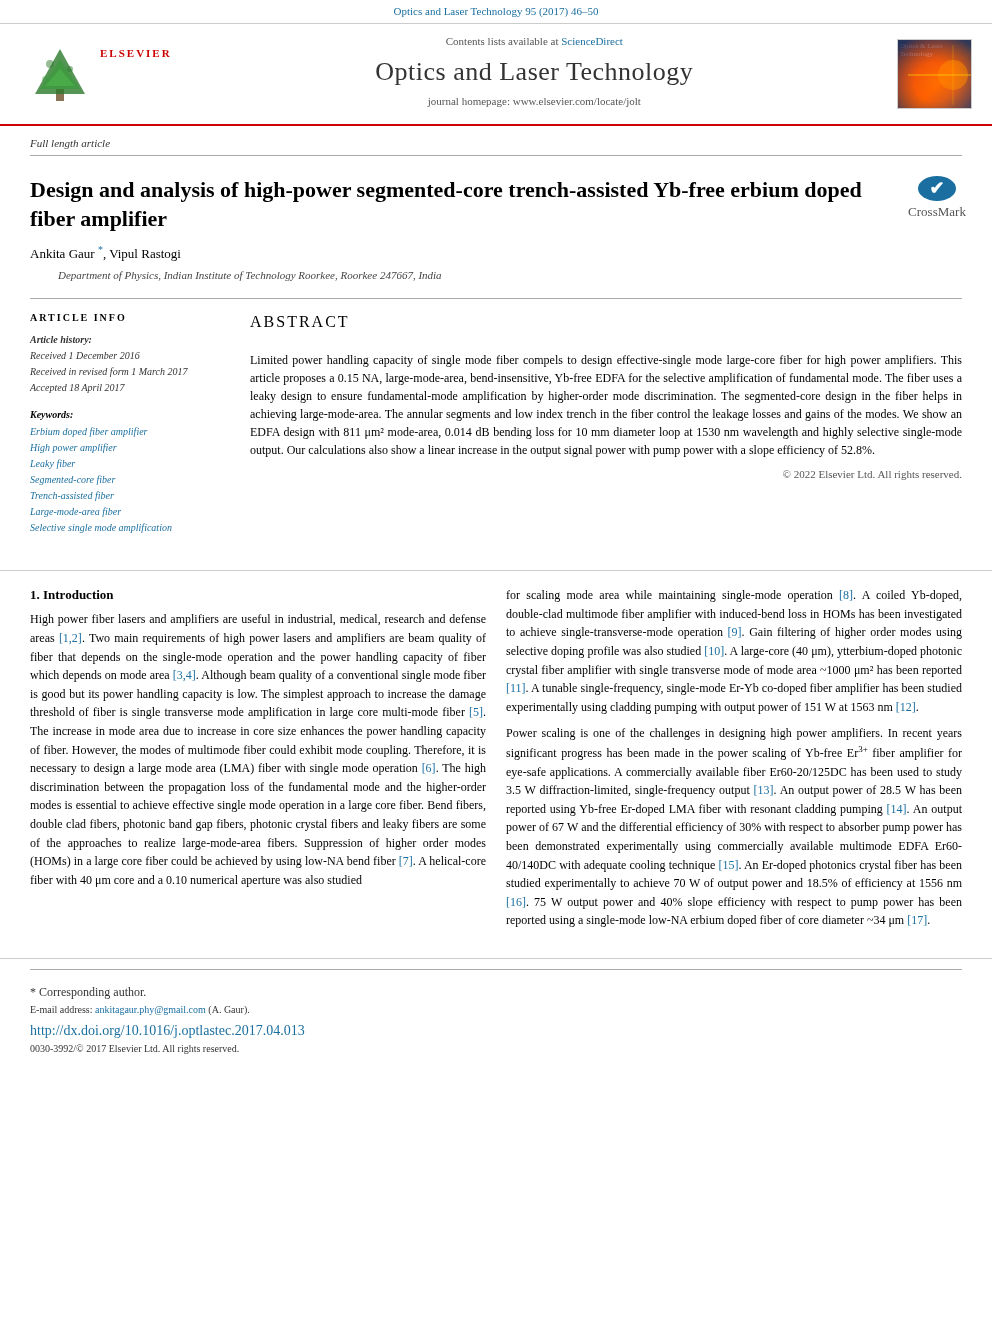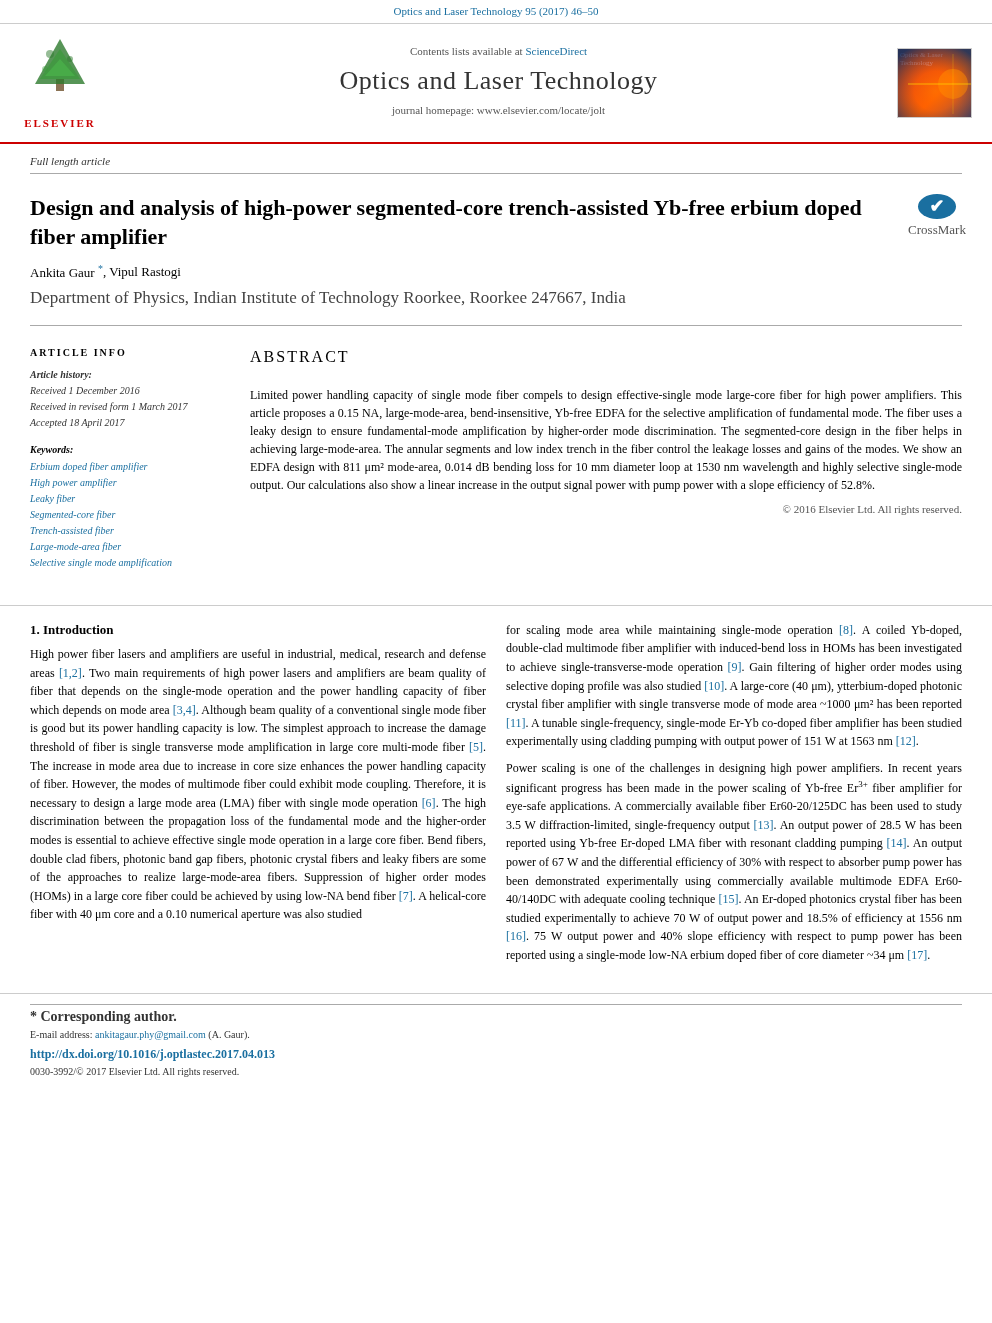--- a/index.html
+++ b/index.html
@@ -40,23 +40,21 @@
     }
     .journal-header-center .journal-title {
       font-size: 26px;
       font-weight: normal;
       color: #333;
       letter-spacing: 0.5px;
       margin: 4px 0;
     }
     .elsevier-logo {
       display: flex;
-      flex-direction: column;
-      align-items: center;
-      gap: 20px;
+      align-items: flex-start;
     }
     .elsevier-tree {
       width: 80px;
       height: 60px;
     }
     .elsevier-text {
       font-size: 11px;
       color: #c00;
       font-weight: bold;
       letter-spacing: 2px;
@@ -130,30 +128,32 @@
       font-size: 13px;
       margin-top: 10px;
       color: #000;
     }
     .authors .superscript {
       font-size: 10px;
       vertical-align: super;
       color: #1a6fa0;
     }
     .affiliation {
-      font-size: 17px;
+      font-size: 11px;
+      font-style: italic;
       color: #444;
       margin-top: 4px;
+      margin-left: 28px;
     }
     .two-col {
       display: flex;
       gap: 20px;
       margin-top: 15px;
       border-top: 1px solid #aaa;
-      padding-top: 20px;
+      padding-top: 12px;
     }
     .article-info {
       width: 200px;
       min-width: 200px;
     }
     .article-info-title {
       font-size: 10px;
       font-weight: bold;
       letter-spacing: 2px;
       color: #000;
@@ -244,30 +244,28 @@
       color: #1a6fa0;
       text-decoration: none;
     }
     .footer-area {
       padding: 10px 30px 5px 30px;
       border-top: 1px solid #ccc;
       margin-top: 20px;
     }
     .footnote-line {
       border-top: 1px solid #aaa;
-      padding-top: 2px;
+      padding-top: 14px;
+      font-size: 12px;
+      color: #333;
+    }
+    .footer-links {
       font-size: 14px;
-      color: #333;
-      font-weight: bold;
-    }
-    .footer-links {
-      font-size: 12px;
       color: #1a6fa0;
       margin-top: 4px;
-      font-weight: bold;
     }
     .footer-copyright {
       font-size: 10px;
       color: #333;
       margin-top: 2px;
     }
     sup { font-size: 9px; }
   </style>
 </head>
 <body>
@@ -365,21 +363,21 @@
         <span class="kw-item">Segmented-core fiber</span>
         <span class="kw-item">Trench-assisted fiber</span>
         <span class="kw-item">Large-mode-area fiber</span>
         <span class="kw-item">Selective single mode amplification</span>
       </div>
     </div>
 
     <div class="abstract-section">
       <div class="abstract-title">ABSTRACT</div>
       <div class="abstract-text">Limited power handling capacity of single mode fiber compels to design effective-single mode large-core fiber for high power amplifiers. This article proposes a 0.15 NA, large-mode-area, bend-insensitive, Yb-free EDFA for the selective amplification of fundamental mode. The fiber uses a leaky design to ensure fundamental-mode amplification by higher-order mode discrimination. The segmented-core design in the fiber helps in achieving large-mode-area. The annular segments and low index trench in the fiber control the leakage losses and gains of the modes. We show an EDFA design with 811 μm² mode-area, 0.014 dB bending loss for 10 mm diameter loop at 1530 nm wavelength and highly selective single-mode output. Our calculations also show a linear increase in the output signal power with pump power with a slope efficiency of 52.8%.</div>
-      <div class="copyright">© 2016 Elsevier Ltd. All rights reserved.</div>
+      <div class="copyright">© 2022 Elsevier Ltd. All rights reserved.</div>
     </div>
 
   </div>
 </div>
 
 <hr class="divider">
 
 <div class="main-content">
 
   <div class="left-col">

